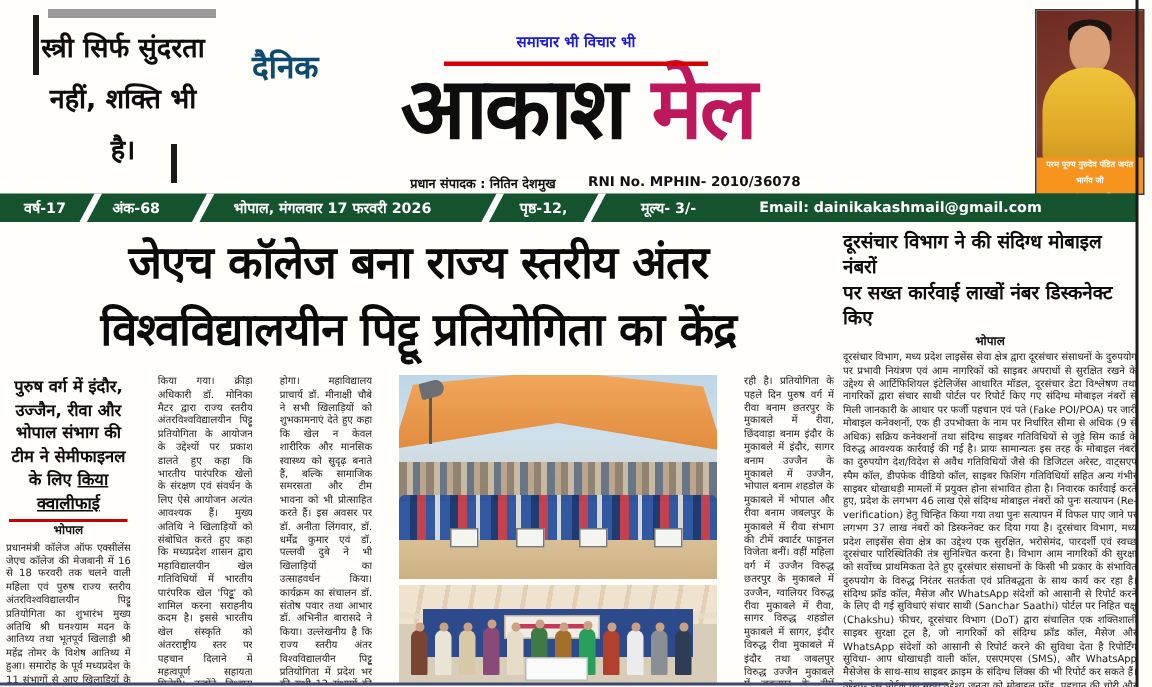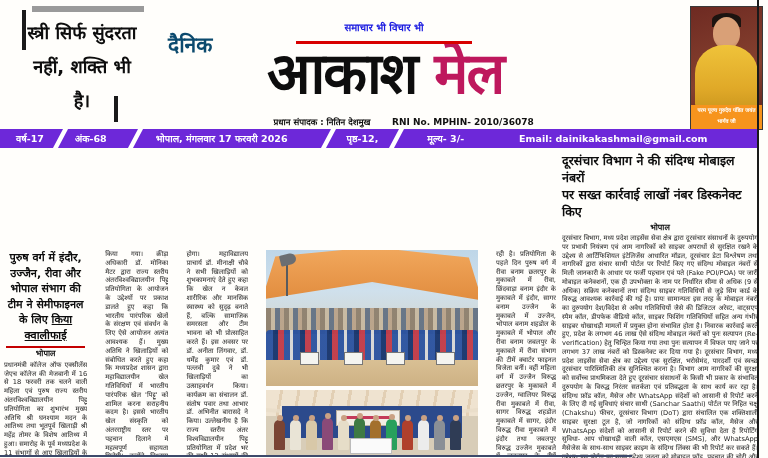--- a/index.html
+++ b/index.html
@@ -28,28 +28,28 @@
   .guru{position:absolute;left:690px;top:6px;width:71px;height:122px;border:1px solid #3a3a3a;
         background:linear-gradient(160deg,#6e2a22 0%,#86412f 55%,#5c221c 100%);overflow:hidden;}
   .guru-head{position:absolute;left:22px;top:10px;width:27px;height:32px;border-radius:50% 50% 46% 46%;
              background:radial-gradient(circle at 50% 42%,#d9a077 62%,#b9805a 100%);}
   .guru-hair{position:absolute;left:21px;top:6px;width:29px;height:14px;border-radius:50% 50% 0 0;background:#1c1410;}
   .guru-body{position:absolute;left:4px;top:38px;width:63px;height:62px;border-radius:46% 46% 6% 6%;
              background:linear-gradient(180deg,#efc33a 0%,#e0a928 70%,#cf9a20 100%);}
   .guru-caption{position:absolute;left:0;bottom:0;width:100%;height:24px;background:#f7941d;
                 color:#fff;font-size:5.4px;font-weight:700;text-align:center;line-height:11px;}
 
-  .bar{position:absolute;left:0;top:129px;width:758px;height:19px;background:#6d28d9;display:flex;
+  .bar{position:absolute;left:0;top:129px;width:758px;height:19px;background:#14532d;display:flex;
        align-items:center;color:#fff;font-size:9.5px;font-weight:700;white-space:nowrap;}
   .bar .sl{width:5px;height:19px;background:#fff;transform:skewX(-28deg);flex:none;}
   .bar span{flex:none;}
   .b-year{margin-left:16px;}
   .s1{margin-left:14px;margin-right:12px;} .s2{margin-left:26px;margin-right:18px;}
   .s3{margin-left:38px;margin-right:16px;} .s4{margin-left:16px;margin-right:28px;}
-  .b-email{margin-left:17px;padding-left:38px;}
+  .b-email{margin-left:4px;padding-left:38px;}
 
   
   .lead-headline{position:absolute;left:0;top:153px;width:558px;text-align:center;color:#0a0a0a;
                  font-size:30px;font-weight:900;line-height:45px;letter-spacing:-0.5px;}
   .lead-cols{position:absolute;left:4px;top:250px;width:552px;height:206px;display:flex;gap:18px;}
   .col{font-size:6.7px;line-height:8.8px;text-align:justify;color:#222;overflow:hidden;}
   .c1{width:100px;} .c2{width:76px;} .c3{width:74px;} .c4{width:72px;}
   .subhead{font-size:11px;line-height:15.5px;font-weight:800;text-align:center;color:#0d0d0d;}
   .subhead u{text-decoration:underline;}
   .red-rule{height:2px;background:#c40000;margin:3px 2px 2px 2px;}
@@ -135,20 +135,24 @@
     <span>अंक-68</span>
     <span class="sl s2"></span>
     <span>भोपाल, मंगलवार 17 फरवरी 2026</span>
     <span class="sl s3"></span>
     <span>पृष्ठ-12,</span>
     <span class="sl s4"></span>
     <span>मूल्य- 3/-</span>
     <span class="b-email">Email: dainikakashmail@gmail.com</span>
   </div>
 
+  <div class="lead-headline">
+    <div>जेएच कॉलेज बना राज्य स्तरीय अंतर</div>
+    <div>विश्वविद्यालयीन पिट्टू प्रतियोगिता का केंद्र</div>
+  </div>
 
   <div class="lead-cols">
     <div class="col c1">
       <div class="subhead"><span>पुरुष वर्ग में इंदौर, उज्जैन, रीवा और भोपाल संभाग की टीम ने सेमीफाइनल के लिए</span> <u>किया क्वालीफाई</u></div>
       <div class="red-rule"></div>
       <div class="dateline">भोपाल</div>
       <div>प्रधानमंत्री कॉलेज ऑफ एक्सीलेंस जेएच कॉलेज की मेजबानी में 16 से 18 फरवरी तक चलने वाली महिला एवं पुरुष राज्य स्तरीय अंतरविश्वविद्यालयीन पिट्टू प्रतियोगिता का शुभारंभ मुख्य अतिथि श्री घनश्याम मदन के आतिथ्य तथा भूतपूर्व खिलाड़ी श्री महेंद्र तोमर के विशेष आतिथ्य में हुआ। समारोह के पूर्व मध्यप्रदेश के 11 संभागों से आए खिलाड़ियों के दल द्वारा आकर्षक मार्च पास्ट</div>
     </div>
     <div class="col c2">किया गया। क्रीड़ा अधिकारी डॉ. मोनिका मैटर द्वारा राज्य स्तरीय अंतरविश्वविद्यालयीन पिट्टू प्रतियोगिता के आयोजन के उद्देश्यों पर प्रकाश डालते हुए कहा कि भारतीय पारंपरिक खेलों के संरक्षण एवं संवर्धन के लिए ऐसे आयोजन अत्यंत आवश्यक हैं। मुख्य अतिथि ने खिलाड़ियों को संबोधित करते हुए कहा कि मध्यप्रदेश शासन द्वारा महाविद्यालयीन खेल गतिविधियों में भारतीय पारंपरिक खेल 'पिट्टू' को शामिल करना सराहनीय कदम है। इससे भारतीय खेल संस्कृति को अंतरराष्ट्रीय स्तर पर पहचान दिलाने में महत्वपूर्ण सहायता मिलेगी। उन्होंने विश्वास व्यक्त किया कि खिलाड़ियों का श्रेष्ठ प्रदर्शन 'पिट्टू' को वैश्विक मंच तक पहुंचाने में सहायक सिद्ध</div>
     <div class="col c3">होगा। महाविद्यालय प्राचार्य डॉ. मीनाक्षी चौबे ने सभी खिलाड़ियों को शुभकामनाएं देते हुए कहा कि खेल न केवल शारीरिक और मानसिक स्वास्थ्य को सुदृढ़ बनाते हैं, बल्कि सामाजिक समरसता और टीम भावना को भी प्रोत्साहित करते हैं। इस अवसर पर डॉ. अनीता लिंगवार, डॉ. धर्मेंद्र कुमार एवं डॉ. पल्लवी दुबे ने भी खिलाड़ियों का उत्साहवर्धन किया। कार्यक्रम का संचालन डॉ. संतोष पवार तथा आभार डॉ. अभिनीत बारासदे ने किया। उल्लेखनीय है कि राज्य स्तरीय अंतर विश्वविद्यालयीन पिट्टू प्रतियोगिता में प्रदेश भर की सभी 12 संभागों की महिला एवं पुरुषों की टीमें हिस्सा ले</div>

